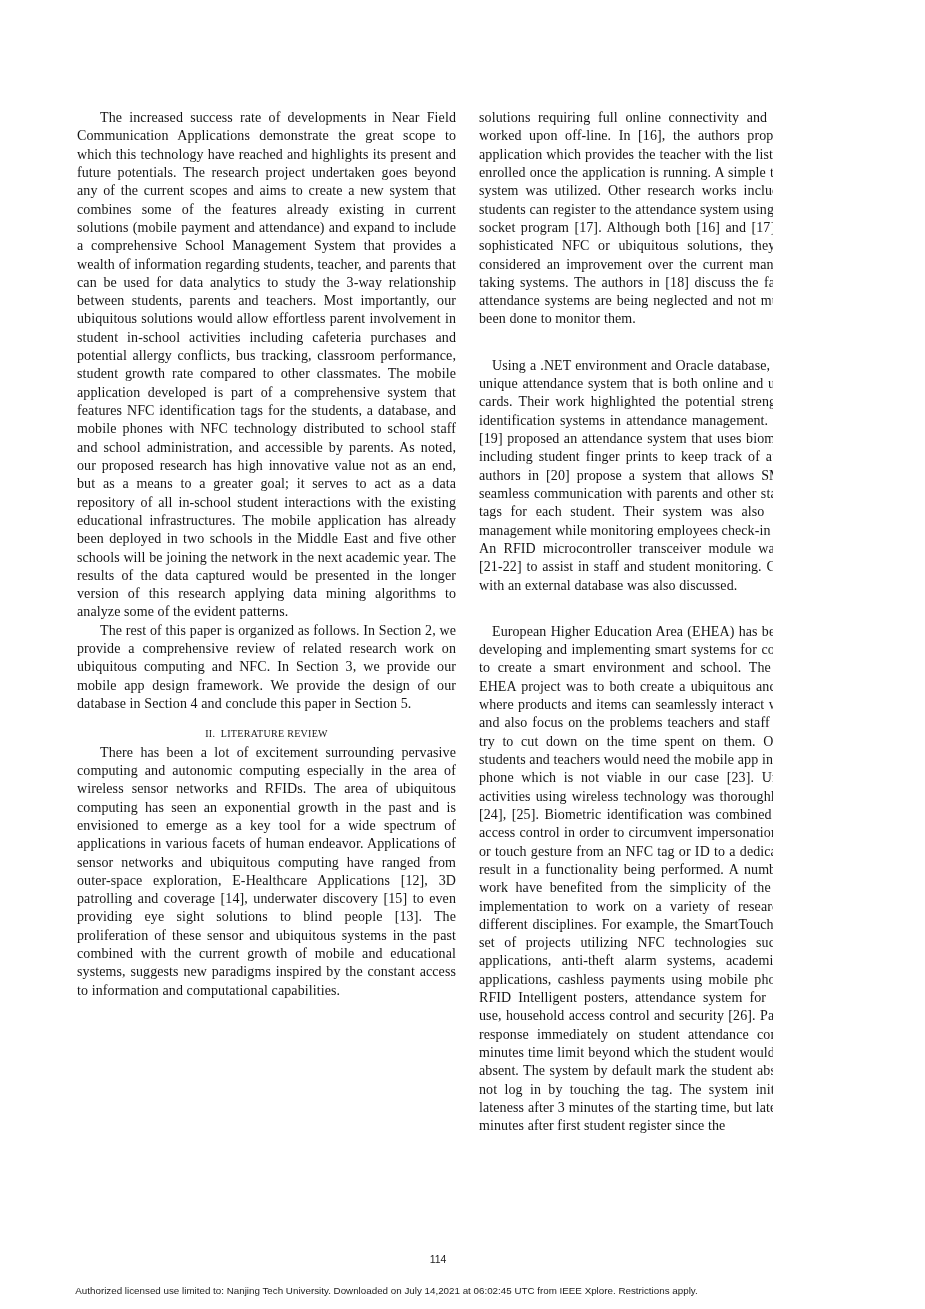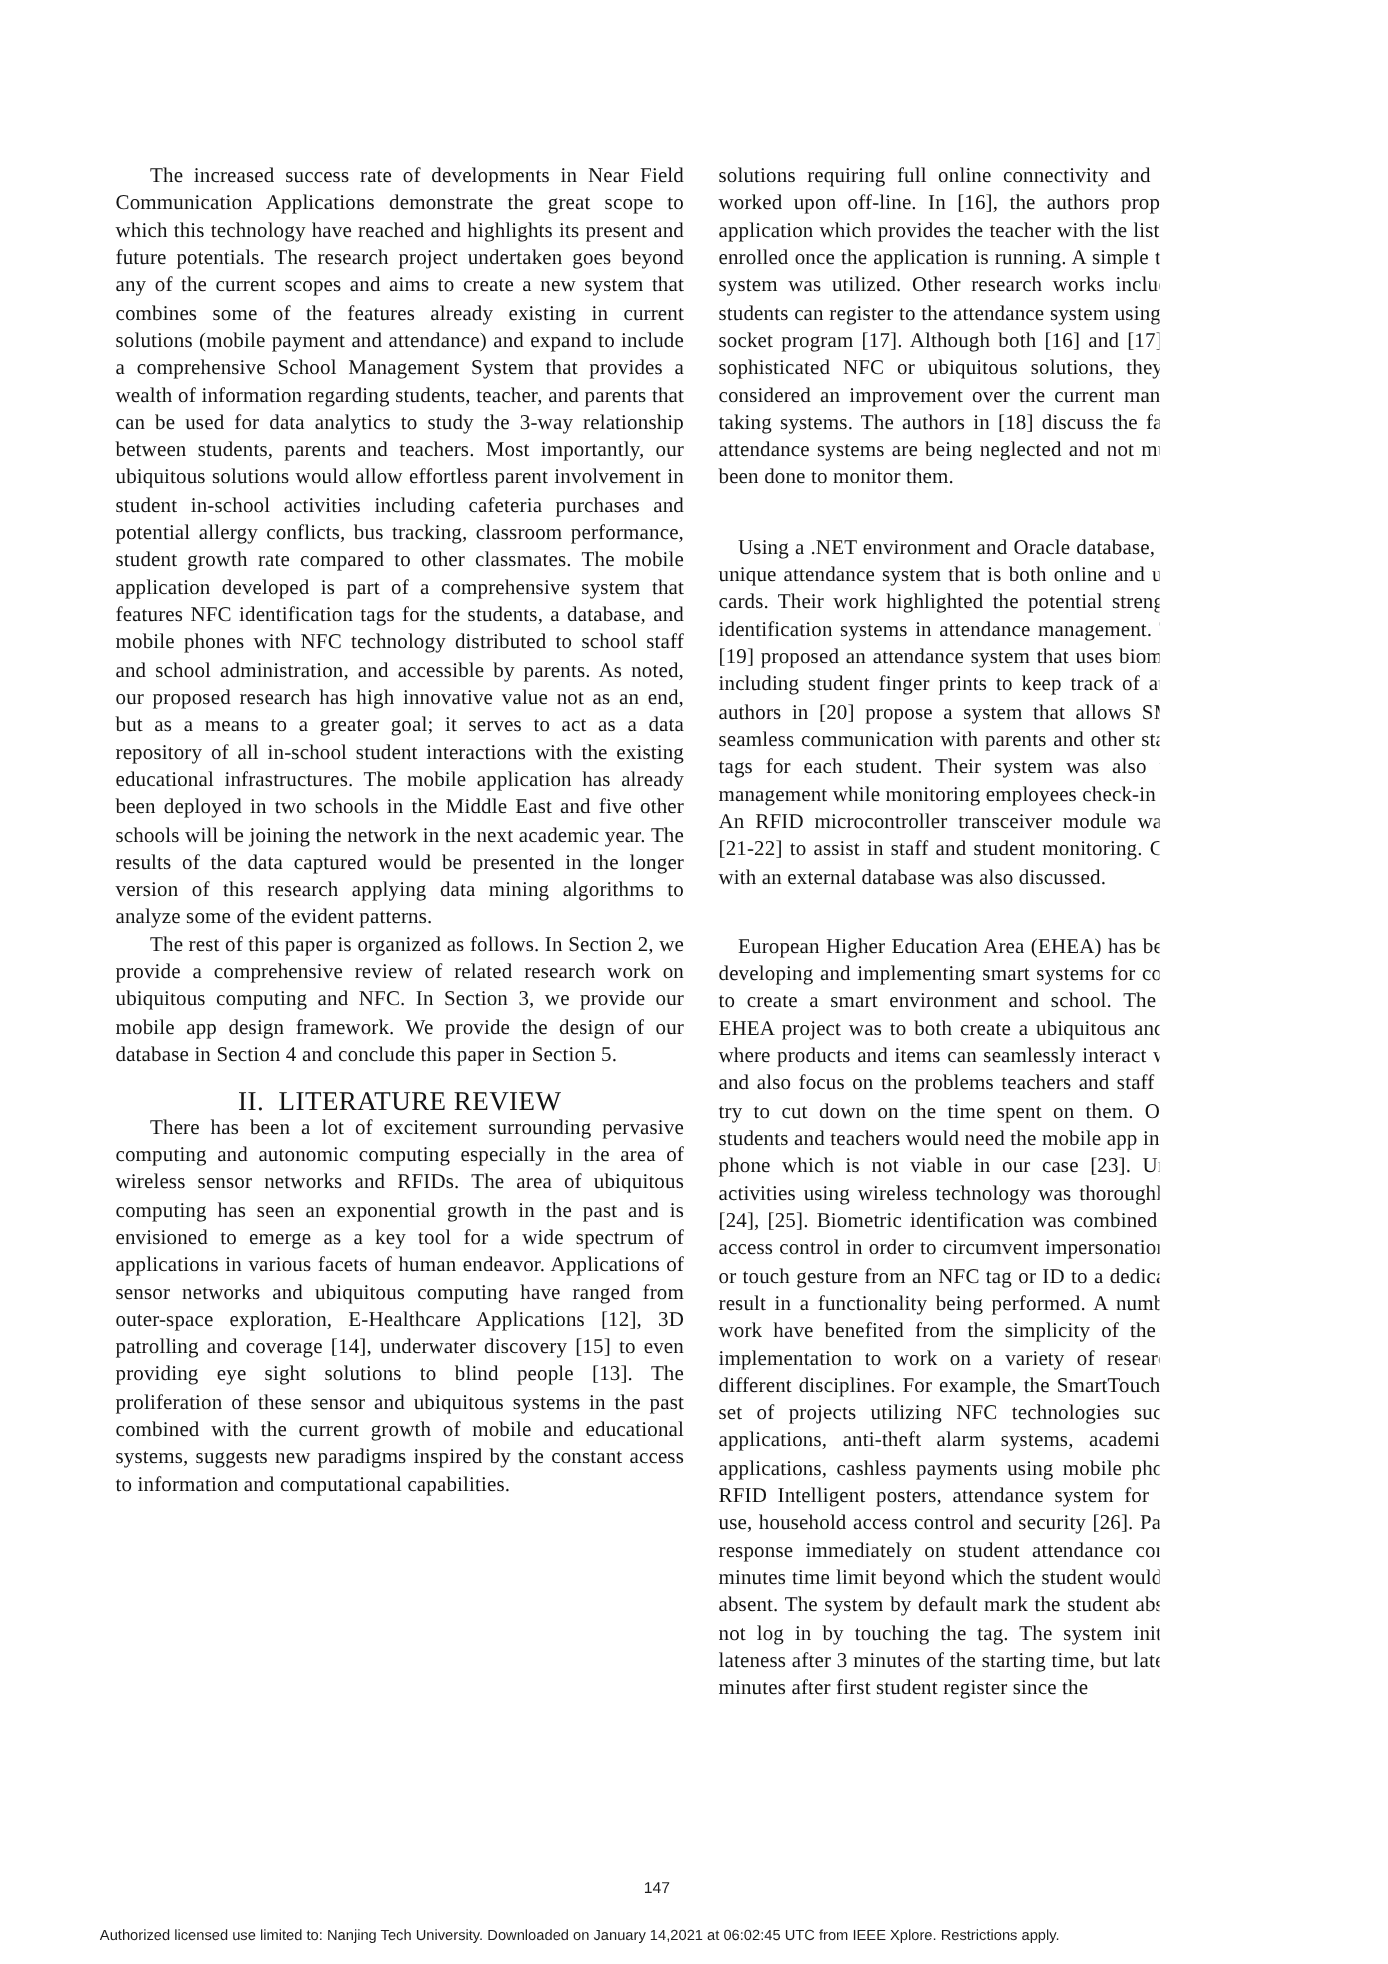--- a/index.html
+++ b/index.html
@@ -32,21 +32,21 @@
     margin: 0;
     font-size: 14px;
     line-height: 18.32px;
     text-align: justify;
     letter-spacing: 0.1px;
   }
   .indent  { text-indent: 23px; }
   .indent-sm { text-indent: 13px; margin-top: 28px; }
   .section-heading {
     margin: 12px 0 0 0;
-    font-size: 18px;
+    font-size: 10px;
     font-weight: normal;
     line-height: 18.32px;
     text-align: center;
     letter-spacing: 0.3px;
     white-space: pre;
   }
   .page-number {
     position: absolute;
     left: 438px;
     top: 1253px;
@@ -80,16 +80,16 @@
     </div>
 
     <div class="col">
       <p class="para">solutions requiring full online connectivity and others can be worked upon off-line. In [16], the authors propose a desktop application which provides the teacher with the list of all students enrolled once the application is running. A simple touch and click system was utilized. Other research works include [17] where students can register to the attendance system using a client server socket program [17]. Although both [16] and [17] are not using sophisticated NFC or ubiquitous solutions, they were indeed considered an improvement over the current manual attendance taking systems.  The authors in [18] discuss the fact that current attendance systems are being neglected and not much work have been done to monitor them.</p>
       <p class="para indent-sm">Using a .NET environment and Oracle database, they propose a unique attendance system that is both online and uses student ID cards. Their work highlighted the potential strength of wireless identification systems in attendance management. The authors in [19] proposed an attendance system that uses biometric measures including student finger prints to keep track of attendance. The authors in [20] propose a system that allows SMS and Email seamless communication with parents and other staff using RFID tags for each student. Their system was also used for time management while monitoring employees check-in and check-out. An RFID microcontroller transceiver module was proposed in [21-22] to assist in staff and student monitoring. Communication with an external database was also discussed.</p>
       <p class="para indent-sm">European Higher Education Area (EHEA) has been linked with developing and implementing smart systems for colleges in order to create a smart environment and school. The vision of the EHEA project was to both create a ubiquitous and smart system where products and items can seamlessly interact with each other and also focus on the problems teachers and staff are facing and try to cut down on the time spent on them. Obviously, both students and teachers would need the mobile app installed on their phone which is not viable in our case [23]. University daily activities using wireless technology was thoroughly discussed in [24], [25]. Biometric identification was combined with the NFC access control in order to circumvent impersonation. A simple tap or touch gesture from an NFC tag or ID to a dedicated reader can result in a functionality being performed. A number of research work have benefited from the simplicity of the NFC systems implementation to work on a variety of research projects in different disciplines. For example, the SmartTouch is a multitude set of projects utilizing NFC technologies such as medical applications, anti-theft alarm systems, academic and school applications, cashless payments using mobile phones, ticketing, RFID Intelligent posters, attendance system for schools, home use, household access control and security [26].  Parents receive a response immediately on student attendance considering a 3-minutes time limit beyond which the student would be considered absent. The system by default mark the student absent if they did not log in by touching the tag. The system initially calculate lateness after 3 minutes of the starting time, but later changed to 3 minutes after first student register since the</p>
     </div>
 
   </div>
 
-  <div class="page-number">147</div>
+  <div class="page-number">114</div>
 
-  <div class="license-line">Authorized licensed use limited to: Nanjing Tech University. Downloaded on January 14,2021 at 06:02:45 UTC from IEEE Xplore.  Restrictions apply.</div>
+  <div class="license-line">Authorized licensed use limited to: Nanjing Tech University. Downloaded on July 14,2021 at 06:02:45 UTC from IEEE Xplore.  Restrictions apply.</div>
 </div>
 
 </body></html>

